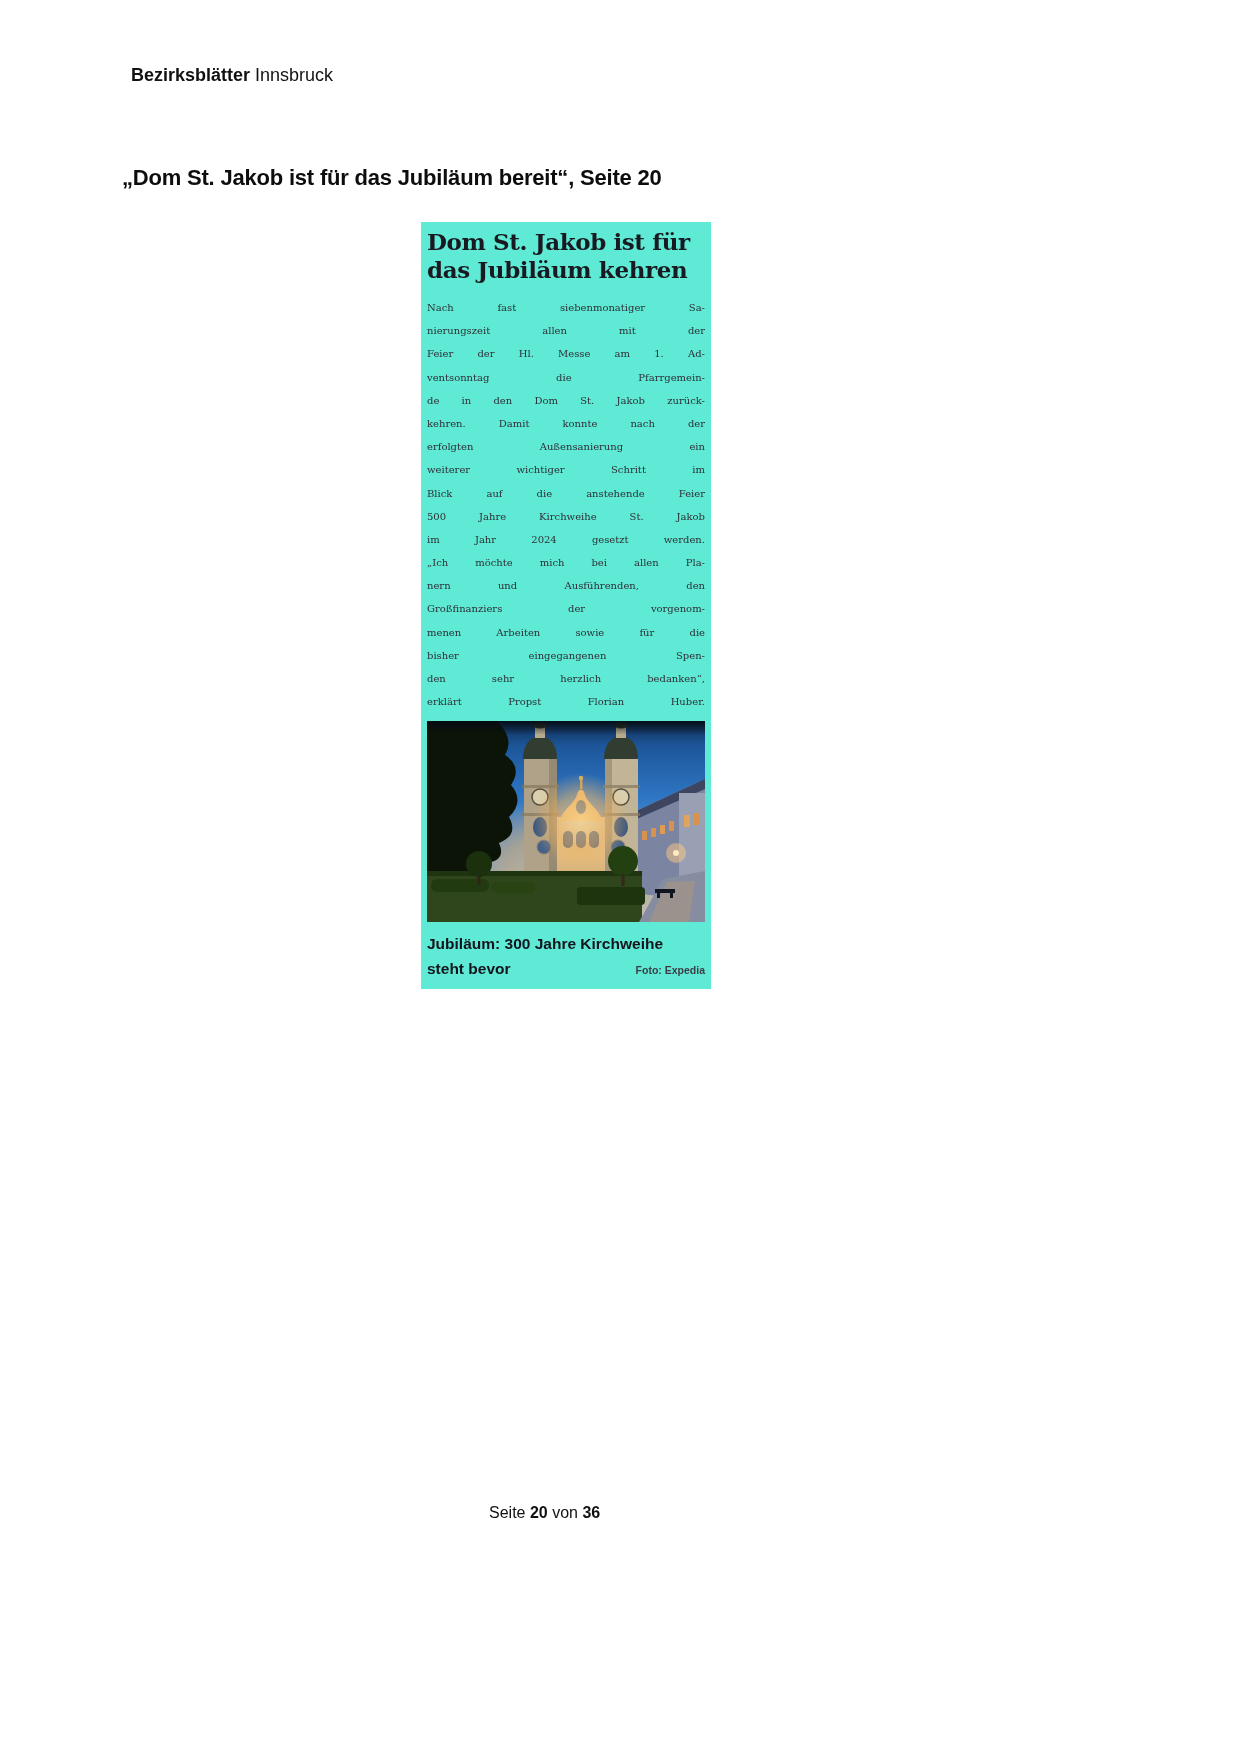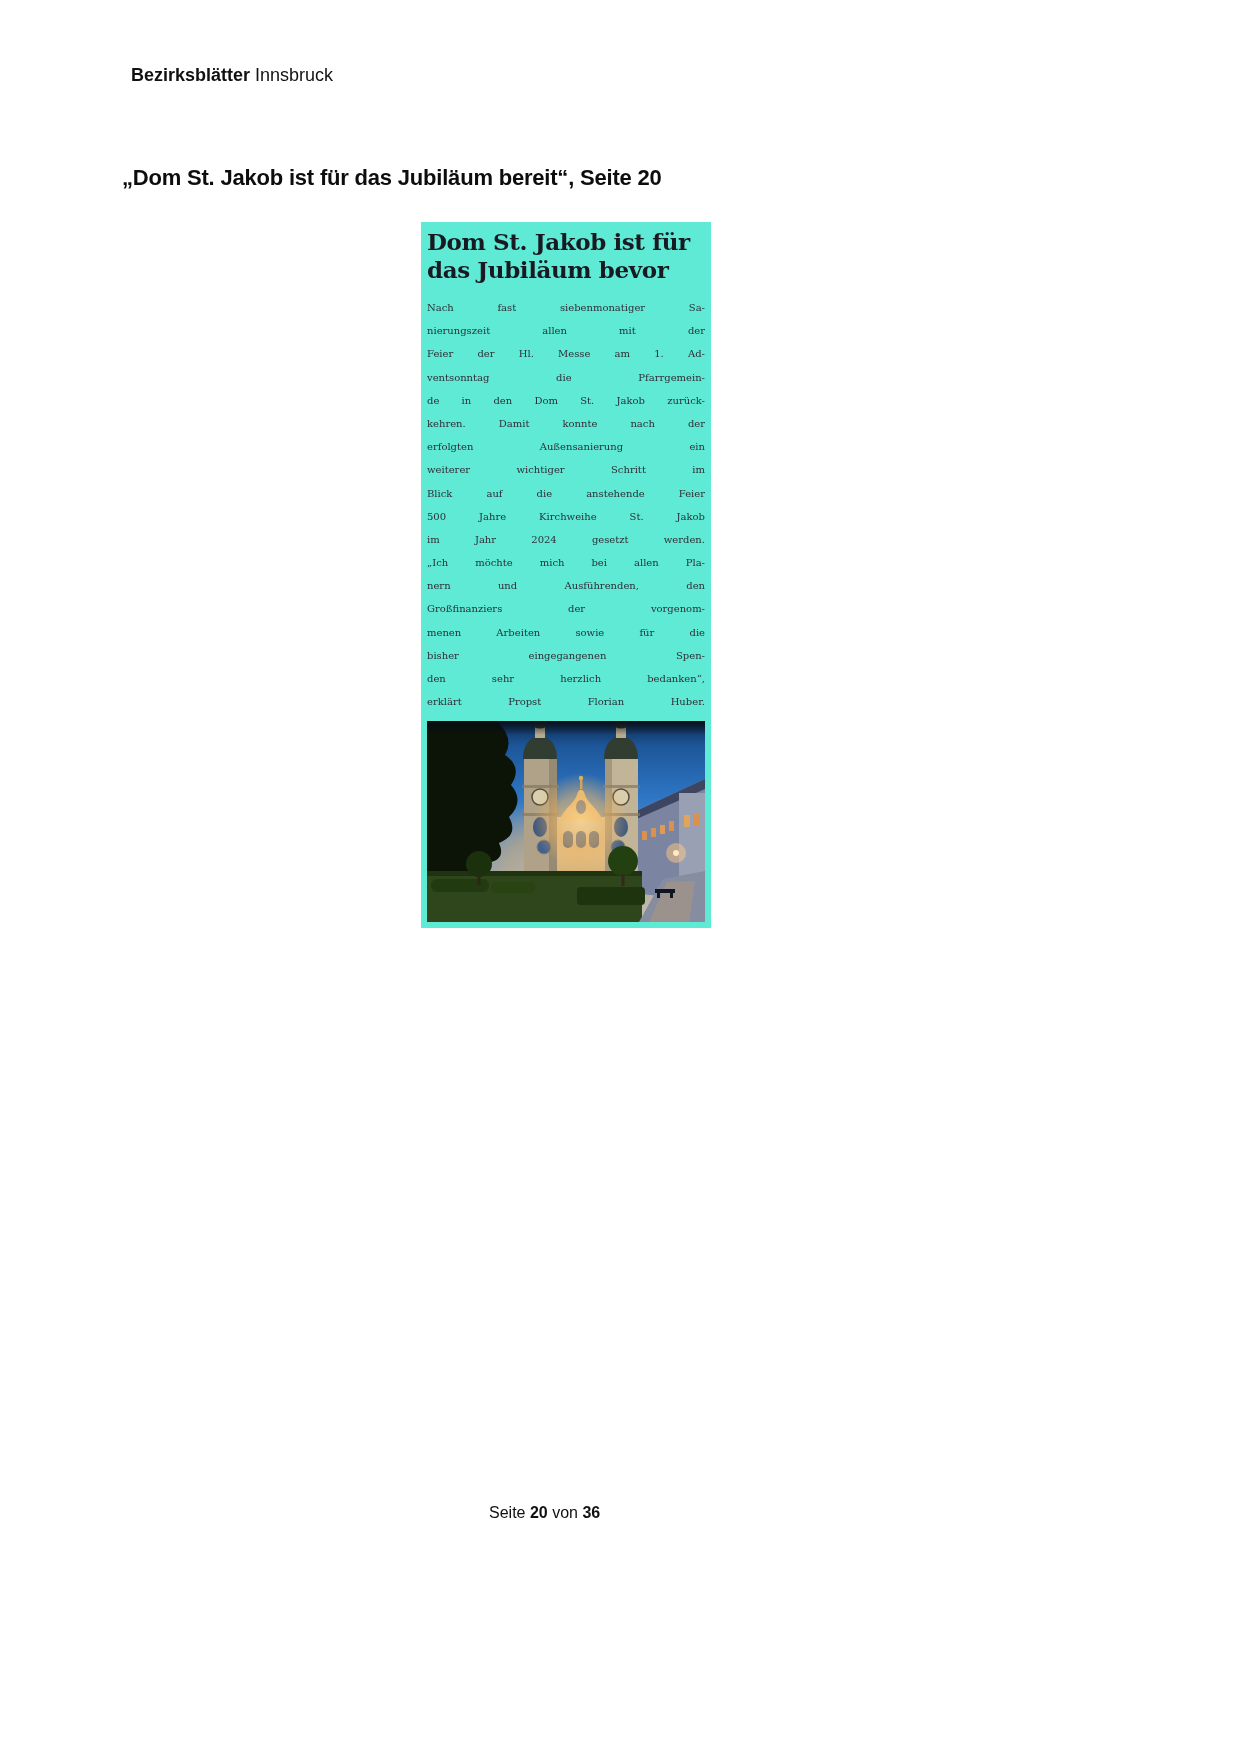--- a/index.html
+++ b/index.html
@@ -125,21 +125,21 @@
     <span class="pub">Bezirksblätter</span>
     <span>Innsbruck</span>
   </div>
 
   <div class="doc-title">„Dom St. Jakob ist für das Jubiläum bereit“, Seite 20</div>
 
   <div class="article">
 
     <div class="headline">
       <div>Dom St. Jakob ist für</div>
-      <div>das Jubiläum bevor</div>
+      <div>das Jubiläum kehren</div>
     </div>
 
     <div class="bodytext">
       <div class="body-line">Nach fast siebenmonatiger Sa-</div>
       <div class="body-line">nierungszeit allen mit der</div>
       <div class="body-line">Feier der Hl. Messe am 1. Ad-</div>
       <div class="body-line">ventsonntag die Pfarrgemein-</div>
       <div class="body-line">de in den Dom St. Jakob zurück-</div>
       <div class="body-line">kehren. Damit konnte nach der</div>
       <div class="body-line">erfolgten Außensanierung ein</div>
@@ -256,20 +256,27 @@
         <polygon points="212,201 278,201 278,150 236,158" fill="#868da0"></polygon>
         <polygon points="222,201 262,201 268,160 240,161" fill="#b59a78" opacity="0.45"></polygon>
         <rect x="228" y="168" width="20" height="4" fill="#10151f"></rect>
         <rect x="230" y="172" width="3" height="5" fill="#10151f"></rect>
         <rect x="243" y="172" width="3" height="5" fill="#10151f"></rect>
 
         <rect x="0" y="0" width="278" height="14" fill="url(#topShadeGrad)"></rect>
       </svg>
     </div>
 
+    <div class="caption">
+      <div>Jubiläum: 300 Jahre Kirchweihe</div>
+      <div class="cap-row">
+        <span>steht bevor</span>
+        <span class="credit">Foto: Expedia</span>
+      </div>
+    </div>
 
   </div>
 
   <div class="footer">
     <span>Seite</span>
     <span class="num">20</span>
     <span>von</span>
     <span class="num">36</span>
   </div>
 

